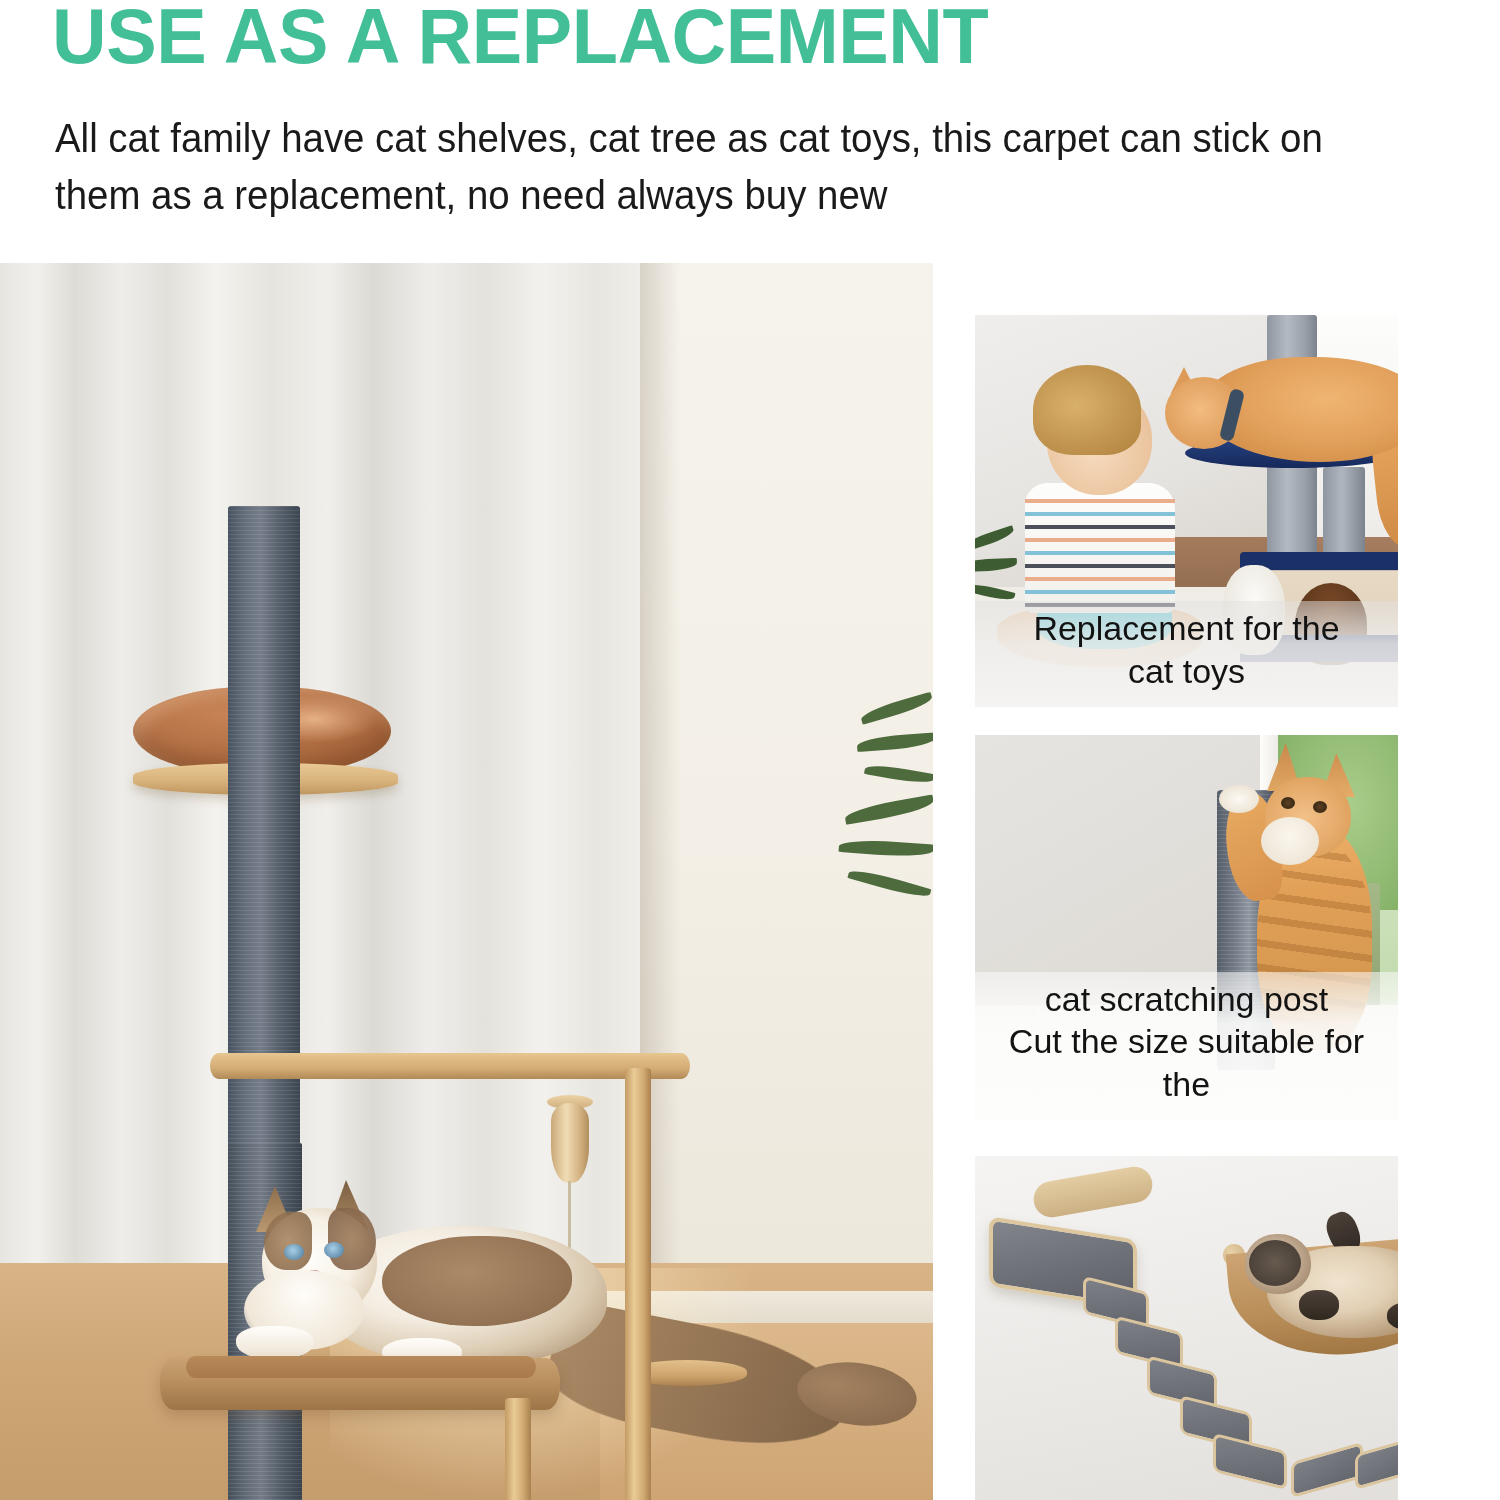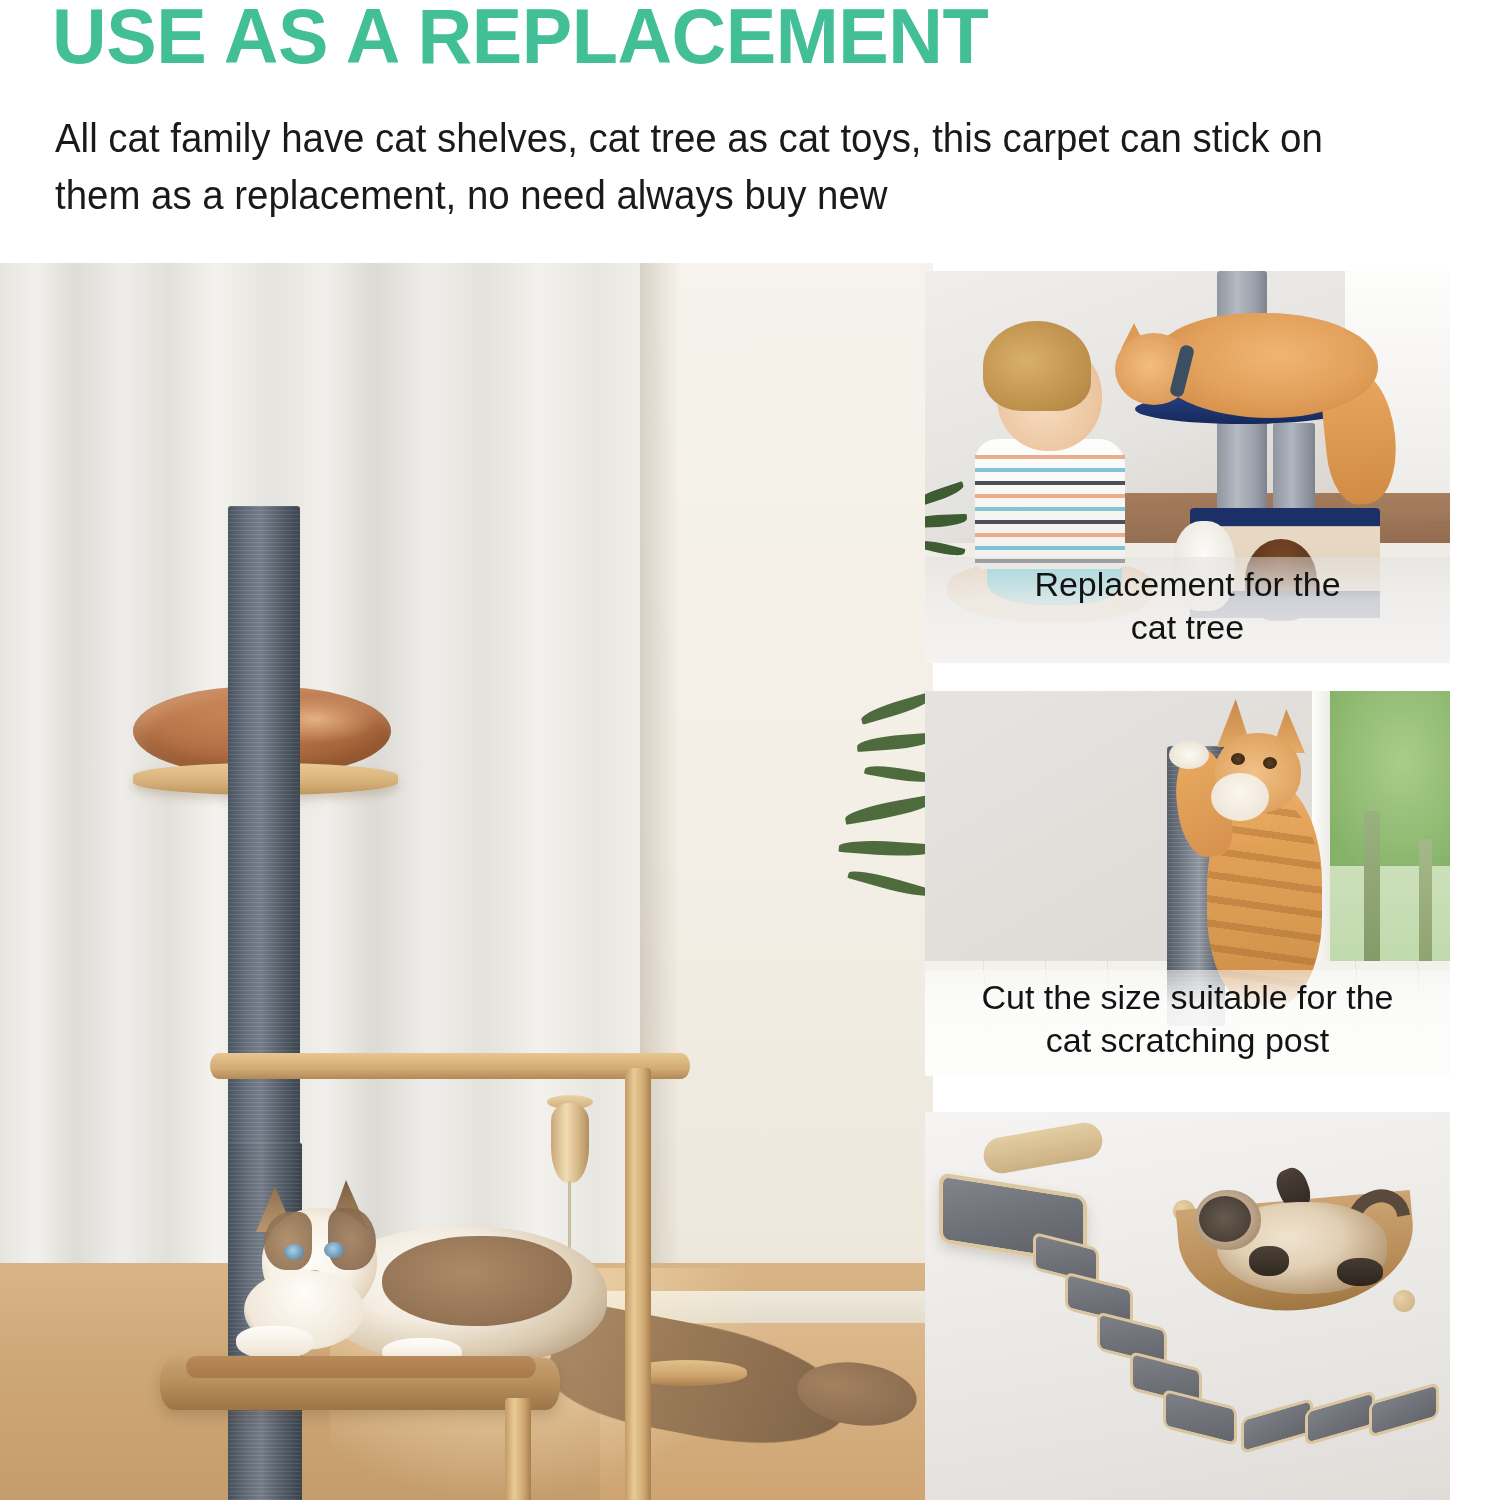--- a/index.html
+++ b/index.html
@@ -206,22 +206,22 @@
     filter:blur(.4px);
   }
   .cat-tail-tip {
     position:absolute; left:565px; top:185px; width:120px; height:62px;
     background:radial-gradient(ellipse at 30% 40%, #a28260, #8a6b4e 80%);
     border-radius:50%; transform:rotate(7deg);
   }
 
   
   .panel {
-    position:absolute; left:925px; width:525px;
-    overflow:hidden; background:#eceae6;
+    position:absolute; left:975px; width:423px;
+    overflow:hidden; background:#eceae6;margin-top:44px;
   }
   #panel1 { top:8px;   height:392px; }
   #panel2 { top:428px; height:385px; }
   #panel3 { top:849px; height:388px; }
   .panel-caption {
     position:absolute; left:0; right:0; bottom:0;
     padding:6px 16px 14px;
     text-align:center;
     font-size:34px; line-height:1.26; color:#131313;
     background:linear-gradient(180deg, rgba(250,250,249,.55), rgba(252,252,251,.92) 35%, rgba(253,253,252,.97));
@@ -470,21 +470,21 @@
 
     <div class="p1-legs"></div>
     <div class="p1-shorts"></div>
     <div class="p1-child-body"></div>
     <div class="p1-stripes"></div>
     <div class="p1-child-head"></div>
     <div class="p1-child-hair"></div>
 
     <div class="panel-caption">
       <div>Replacement for the</div>
-      <div>cat tree</div>
+      <div>cat toys</div>
     </div>
   </div>
 
   <div class="panel" id="panel2">
     <div class="p2-bg"></div>
     <div class="p2-window"></div>
     <div class="p2-canopy"></div>
     <div class="p2-tree1"></div>
     <div class="p2-tree2"></div>
     <div class="p2-wframe"></div>
@@ -499,22 +499,22 @@
     <div class="p2-arm"></div>
     <div class="p2-paw"></div>
     <div class="p2-ear-l"></div>
     <div class="p2-ear-r"></div>
     <div class="p2-head"></div>
     <div class="p2-chest"></div>
     <div class="p2-eye-l"></div>
     <div class="p2-eye-r"></div>
 
     <div class="panel-caption">
+      <div>cat scratching post</div>
       <div>Cut the size suitable for the</div>
-      <div>cat scratching post</div>
     </div>
   </div>
 
   <div class="panel" id="panel3">
     <div class="p3-bg"></div>
     <div class="p3-roll"></div>
     <div class="p3-bigshelf"></div>
 
     <div class="p3-step" style="left:108px;top:128px;width:66px;height:38px;transform:skewY(14deg);"></div>
     <div class="p3-step" style="left:140px;top:168px;width:68px;height:38px;transform:skewY(14deg);"></div>

